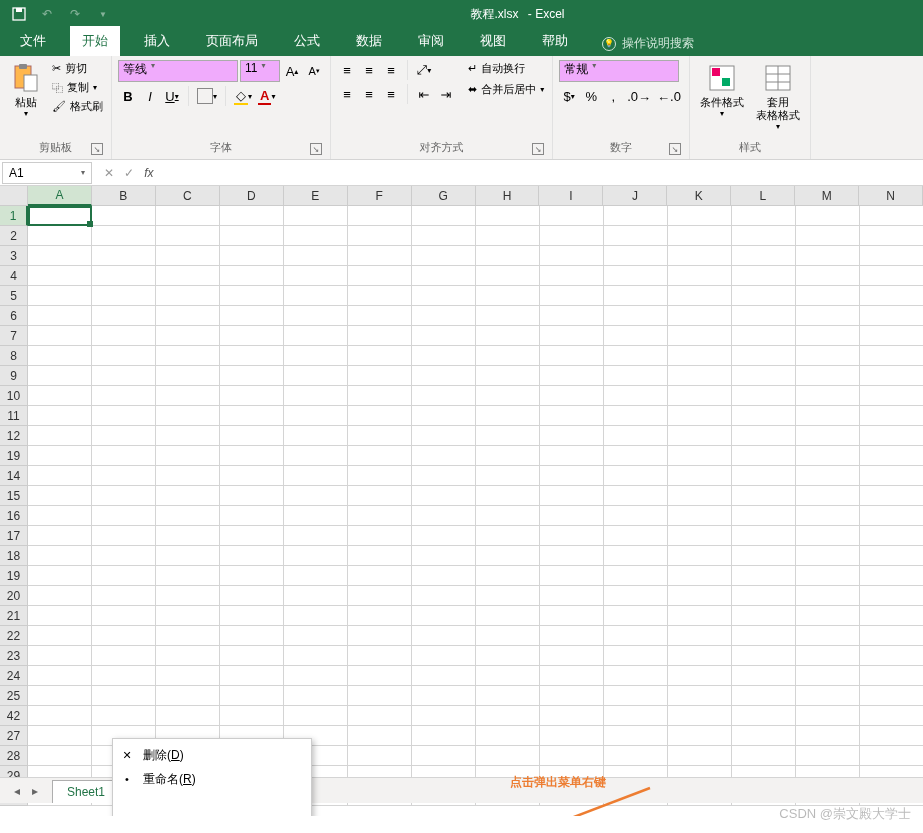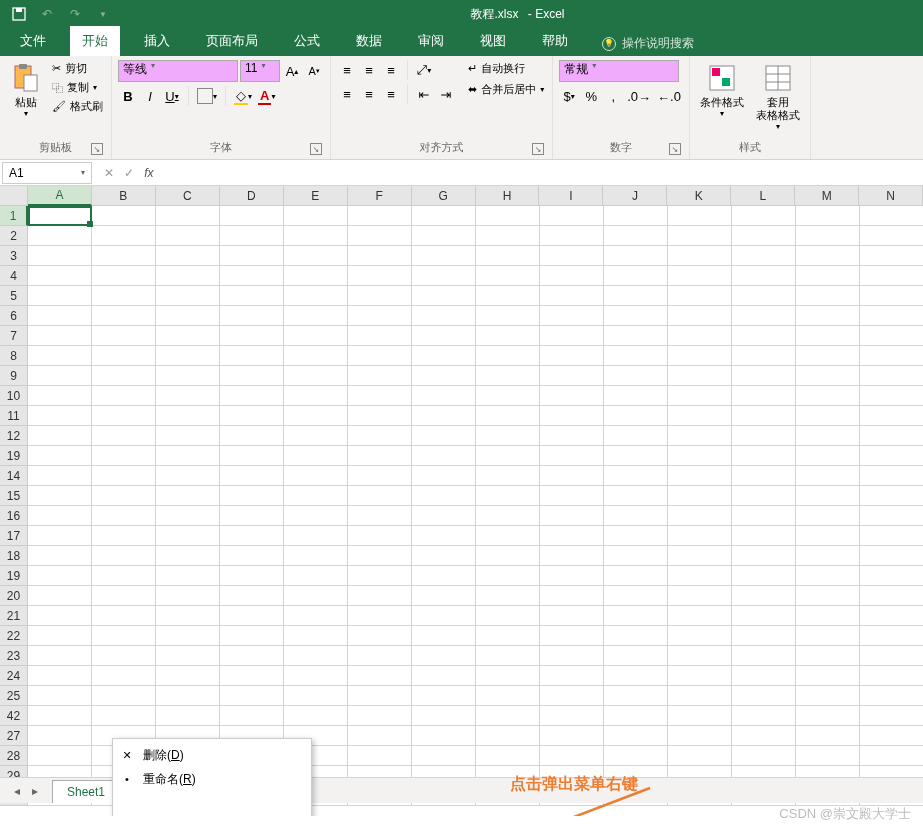--- a/index.html
+++ b/index.html
@@ -61,21 +61,21 @@
 .cell { width: 64px; height: 20px; border-right: 1px solid #d4d4d4; border-bottom: 1px solid #d4d4d4; }
 .sel-cell { position: absolute; top: 20px; left: 28px; width: 64px; height: 20px; border: 2px solid #217346; pointer-events: none; }
 .sel-handle { position: absolute; width: 6px; height: 6px; background: #217346; right: -3px; bottom: -3px; }
 
 
 .ctx-menu { position: absolute; left: 112px; top: 552px; width: 200px; background: #fff; border: 1px solid #ccc; box-shadow: 2px 2px 6px rgba(0,0,0,0.25); padding: 4px 0; z-index: 10; }
 .ctx-item { height: 24px; display: flex; align-items: center; padding: 0 10px 0 30px; font-size: 12px; cursor: pointer; position: relative; }
 .ctx-item .cic { position: absolute; left: 6px; width: 16px; height: 16px; display: flex; align-items: center; justify-content: center; font-size: 11px; }
 .ctx-item u { text-decoration: underline; }
 .annot-line { position: absolute; z-index: 15; pointer-events: none; }
-.annot-text { position: absolute; color: #ed7d31; font-size: 16px; font-weight: bold; left: 510px; top: 588px; z-index: 20; }
+.annot-text { position: absolute; color: #ed7d31; font-size: 12px; font-weight: bold; left: 510px; top: 588px; z-index: 20; }
 
 
 .sheet-bar { position: absolute; bottom: 30px; left: 0; right: 0; height: 26px; background: #f3f2f1; border-top: 1px solid #d4d4d4; display: flex; align-items: center; padding-left: 8px; }
 .nav-btn { width: 18px; height: 18px; display: flex; align-items: center; justify-content: center; cursor: pointer; color: #666; }
 .sheet-tab { margin-left: 8px; padding: 4px 14px; border: 1px solid #aeaeae; border-bottom: none; background: #fff; font-size: 12px; color: #217346; cursor: pointer; position: relative; top: 1px; text-align: center; }
 .add-sheet { width: 24px; height: 24px; display: flex; align-items: center; justify-content: center; border: 1px solid #ccc; border-radius: 50%; margin-left: 8px; cursor: pointer; font-size: 14px; color: #666; }
 
 
 .watermark { position: absolute; right: 12px; bottom: 10px; font-size: 13px; color: rgba(0,0,0,0.28); }
 .footer-blur { position: absolute; bottom: 0; left: 0; width: 300px; height: 26px; color: #999; font-size: 11px; padding: 6px 10px; }

